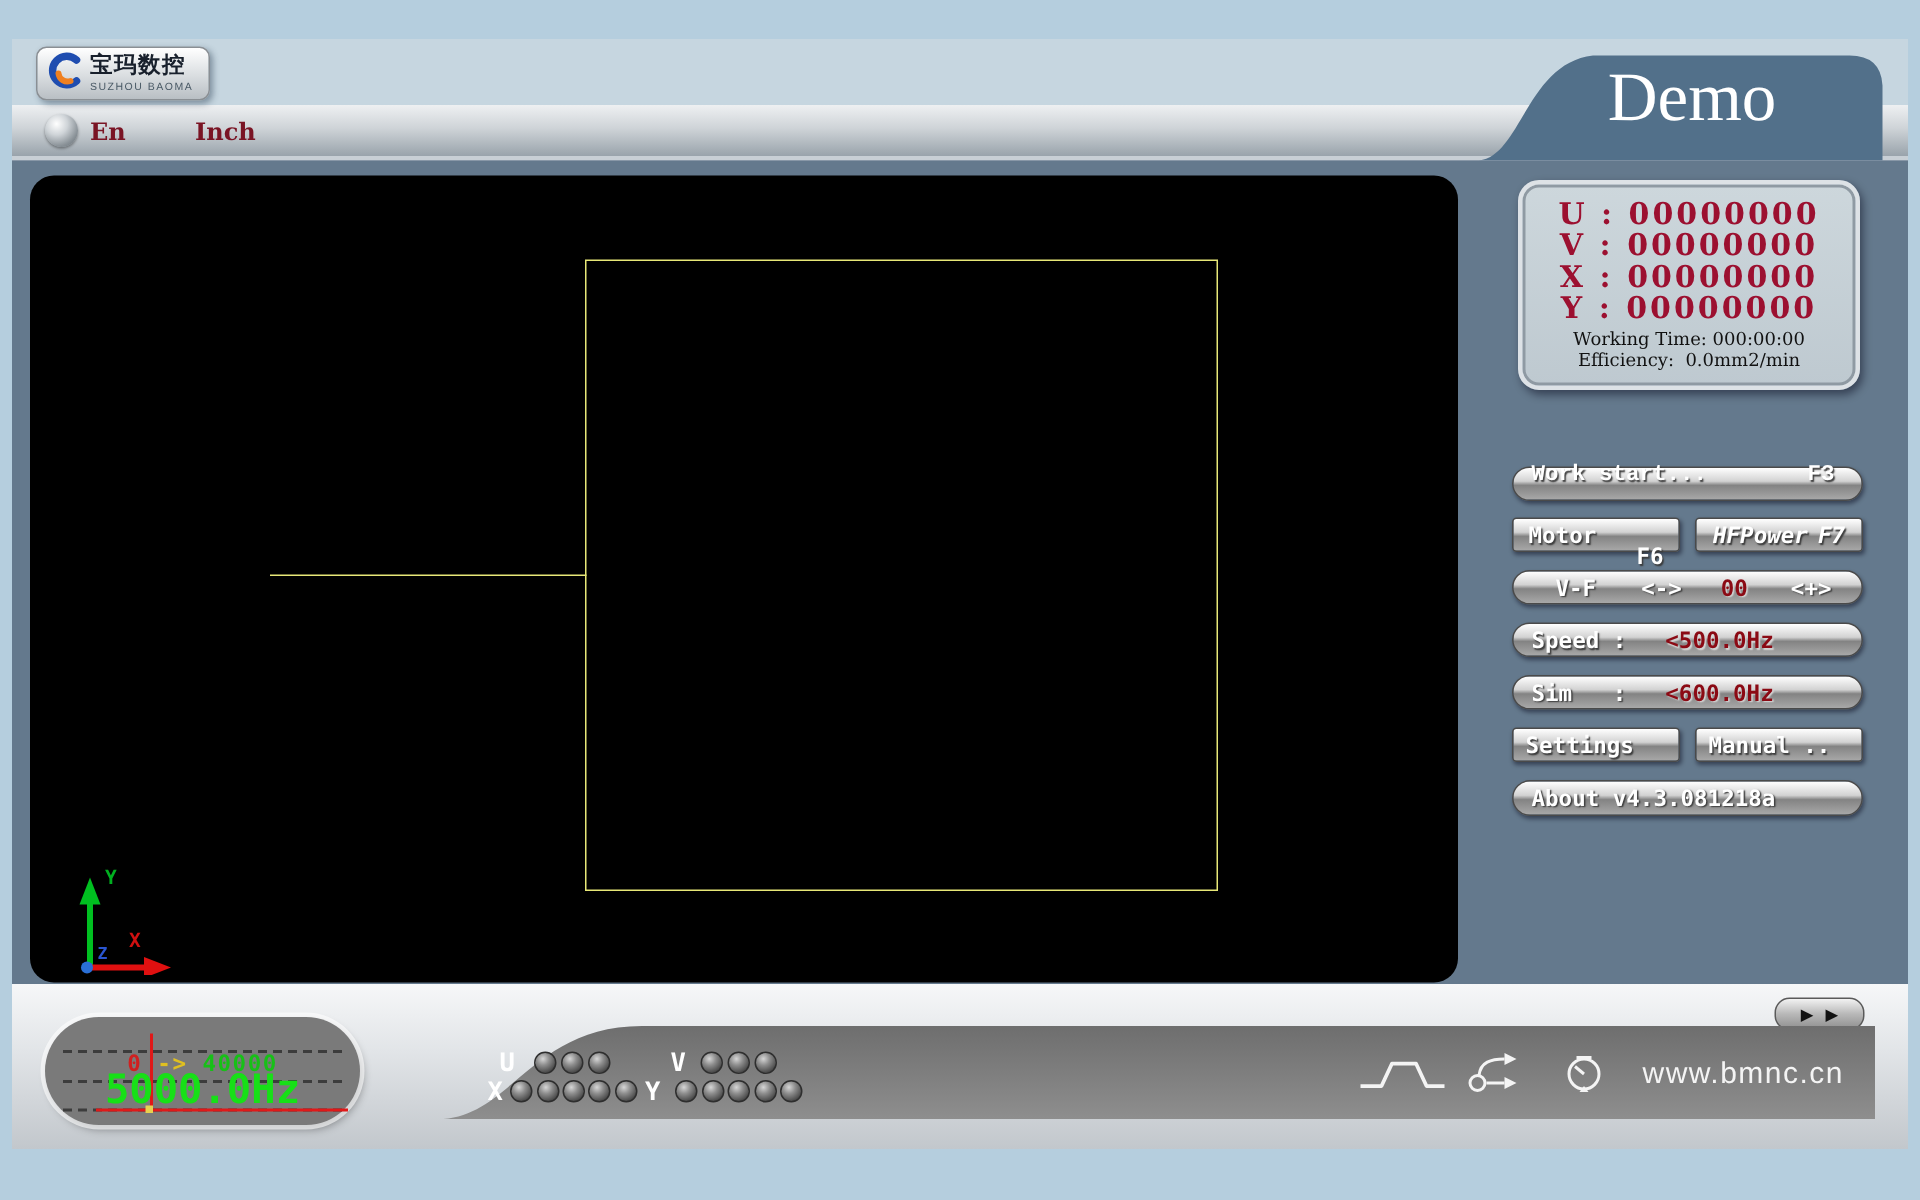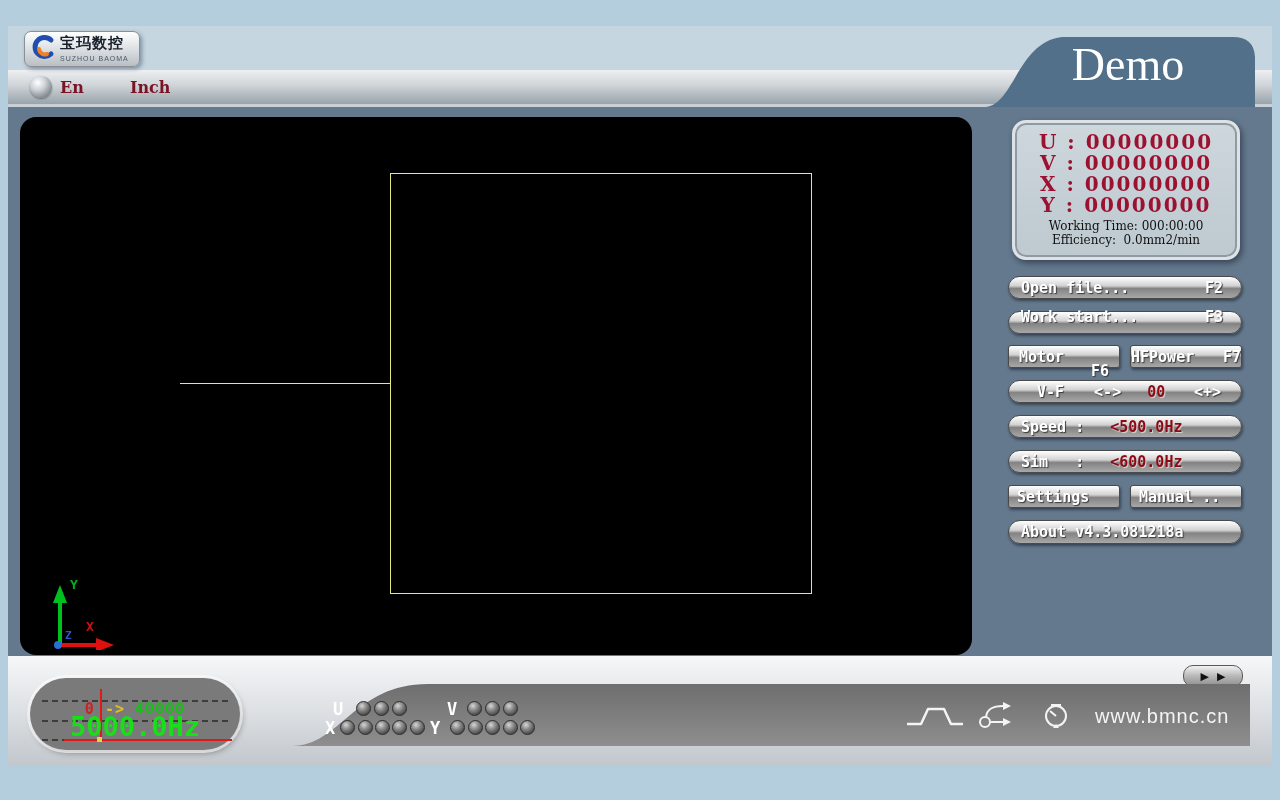--- a/index.html
+++ b/index.html
@@ -144,33 +144,29 @@
 
     <div class="abs coord-box">
       <div class="coord-row"><span>U</span><span> : </span><span>00000000</span></div>
       <div class="coord-row"><span>V</span><span> : </span><span>00000000</span></div>
       <div class="coord-row"><span>X</span><span> : </span><span>00000000</span></div>
       <div class="coord-row"><span>Y</span><span> : </span><span>00000000</span></div>
       <div class="coord-sub"><span>Working Time: </span><span>000:00:00</span></div>
       <div class="coord-sub" style="margin-top:0;"><span>Efficiency:  </span><span>0.0mm2/min</span></div>
     </div>
 
-    <div class="abs pbtn" style="left:1008px;top:250px;width:234px;padding:0 18px 0 12px;">
-      <span>Open file...</span>
-      <span style="margin-left:auto;">F2</span>
-    </div>
-    <div class="abs pbtn" style="left:1008px;top:285px;width:234px;padding:0 18px 12px 12px;">
+    <div class="abs pbtn" style="left:1008px;top:285px;width:234px;padding:0 18px 12px 12px;font-family:Liberation Mono, monospace;">
       <span>Work start...</span>
       <span style="margin-left:auto;">F3</span>
     </div>
     <div class="abs pbtn rect" style="left:1008px;top:319px;width:112px;padding:0 10px;">
       <span>Motor</span>
       <span style="margin-left:auto;margin-top:29px;">F6</span>
     </div>
-    <div class="abs pbtn rect" style="left:1130px;top:319px;width:112px;padding:0 0;">
+    <div class="abs pbtn rect" style="left:1130px;top:319px;width:112px;padding:0 11px;font-style:italic;">
       <span>HFPower</span>
       <span style="margin-left:auto;">F7</span>
     </div>
     <div class="abs pbtn" style="left:1008px;top:354px;width:234px;padding:0 20px 0 28px;">
       <span>V-F</span>
       <span style="margin-left:30px;">&lt;-&gt;</span>
       <span class="redval" style="margin-left:26px;">00</span>
       <span style="margin-left:auto;">&lt;+&gt;</span>
     </div>
     <div class="abs pbtn" style="left:1008px;top:389px;width:234px;padding:0 12px;">

